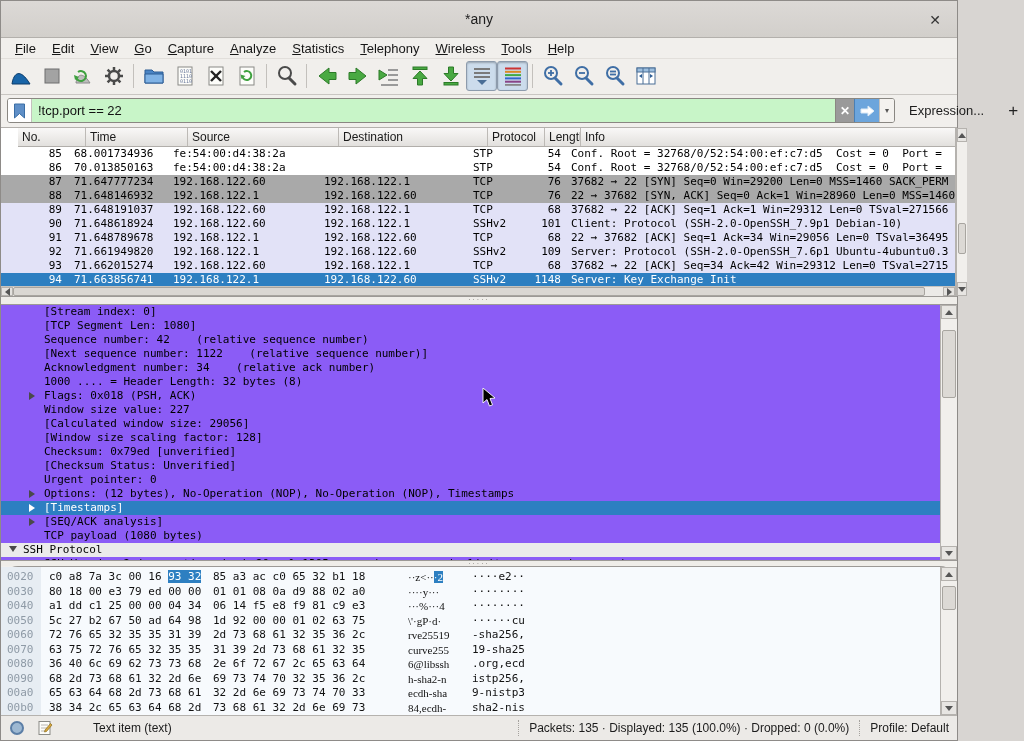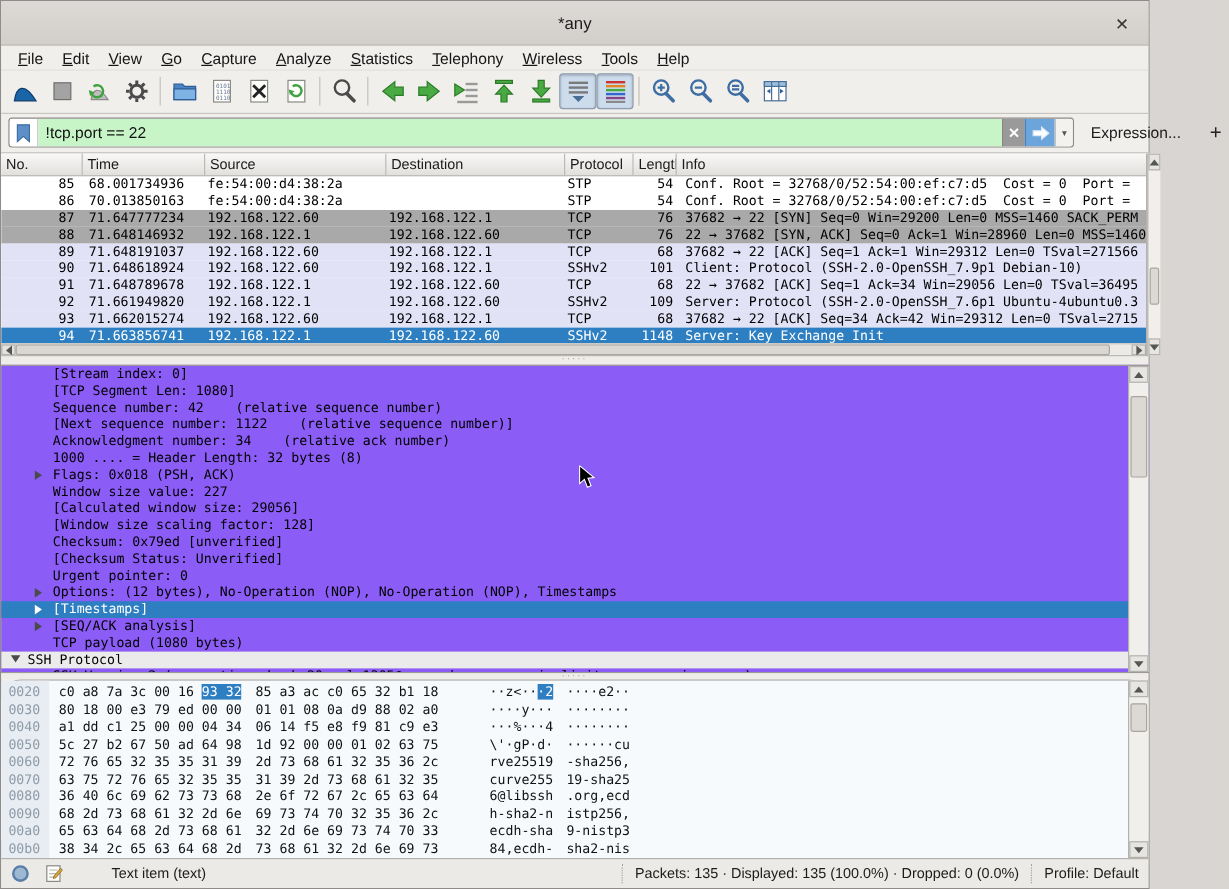--- a/index.html
+++ b/index.html
@@ -51,21 +51,21 @@
                   display:flex; align-items:center; justify-content:center;
                   font-size:8px; color:#555; }
   .expr-label { font-size:13px; color:#1c1c1c; margin-left:14px; }
   .fsep { width:1px; height:20px; background:#c3c0bc; margin:0 10px 0 14px; }
   .add-btn { font-size:17px; color:#222; width:22px; text-align:center; }
 
   
   .plist { height:169px; display:flex; background:#fff; border-bottom:1px solid #9c9996; }
   .plist-left { width:978px; display:flex; flex-direction:column; }
   .plist-header { height:19px; display:flex; background:linear-gradient(#f9f8f7,#e2e0dd);
-                  border-bottom:1px solid #b1aeaa; font-size:12px; color:#1a1a1a; flex:none; }
+                  border-bottom:1px solid #b1aeaa; font-size:12px; color:#1a1a1a; flex:none;margin-left:17px; }
   .plist-header span { display:block; border-right:1px solid #bdbab6; padding:2px 0 0 4px;
                        overflow:hidden; white-space:nowrap; }
   .ph-no{width:68px} .ph-time{width:102px} .ph-src{width:151px} .ph-dst{width:149px}
   .ph-proto{width:57px} .ph-len{width:36px} .ph-info{flex:1; border-right:none!important;}
   .plist-rows { flex:1; overflow:hidden; }
   .prow { height:14px; display:flex; font:11px/14px "DejaVu Sans Mono", monospace;
           color:#000; white-space:pre; }
   .prow span { display:block; overflow:hidden; white-space:pre; }
   .c-no{width:68px; text-align:right; padding-right:7px;padding-left:21px;}
   .c-time{width:102px; padding-left:5px;} .c-src{width:151px; padding-left:2px;}
@@ -120,21 +120,21 @@
 
   
   .hexpane { height:151px; background:#f7fafd; display:flex; border-top:1px solid #9c9996;border-radius:17px; }
   .hex-rows { flex:1; position:relative; padding-top:3px; overflow:hidden; }
   .hex-offcol { position:absolute; left:0; top:0; bottom:0; width:40px; background:#e7edf3; }
   .hrow { height:14.5px; font:11px/14px "DejaVu Sans Mono", monospace; white-space:pre;
           display:flex; position:relative; }
   .h-off { width:40px; color:#8e9aa6; padding-left:6px; flex:none; }
   .h-g1 { width:155px; margin-left:8px; flex:none; color:#111; }
   .h-g2 { width:155px; margin-left:9px; flex:none; color:#111; }
-  .h-a1 { width:55px; margin-left:40px; flex:none; color:#111; }
+  .h-a1 { width:55px; margin-left:40px; flex:none; color:#111;font-family:Liberation Serif, serif; }
   .h-a2 { width:55px; margin-left:9px; flex:none; color:#111; }
   .hl { background:#2d7fc1; color:#fff; }
 
   
   .statusbar { height:25px; background:#eceae7; border-top:1px solid #b5b2ae;
                display:flex; align-items:center; font-size:12px; color:#1c1c1c;
                padding:0 8px; flex:none; }
   .st-left-label { margin-left:40px; }
   .st-spacer { flex:1; }
   .st-sep { width:1px; height:16px; border-left:1px dotted #a5a29e; margin:0 10px; }

